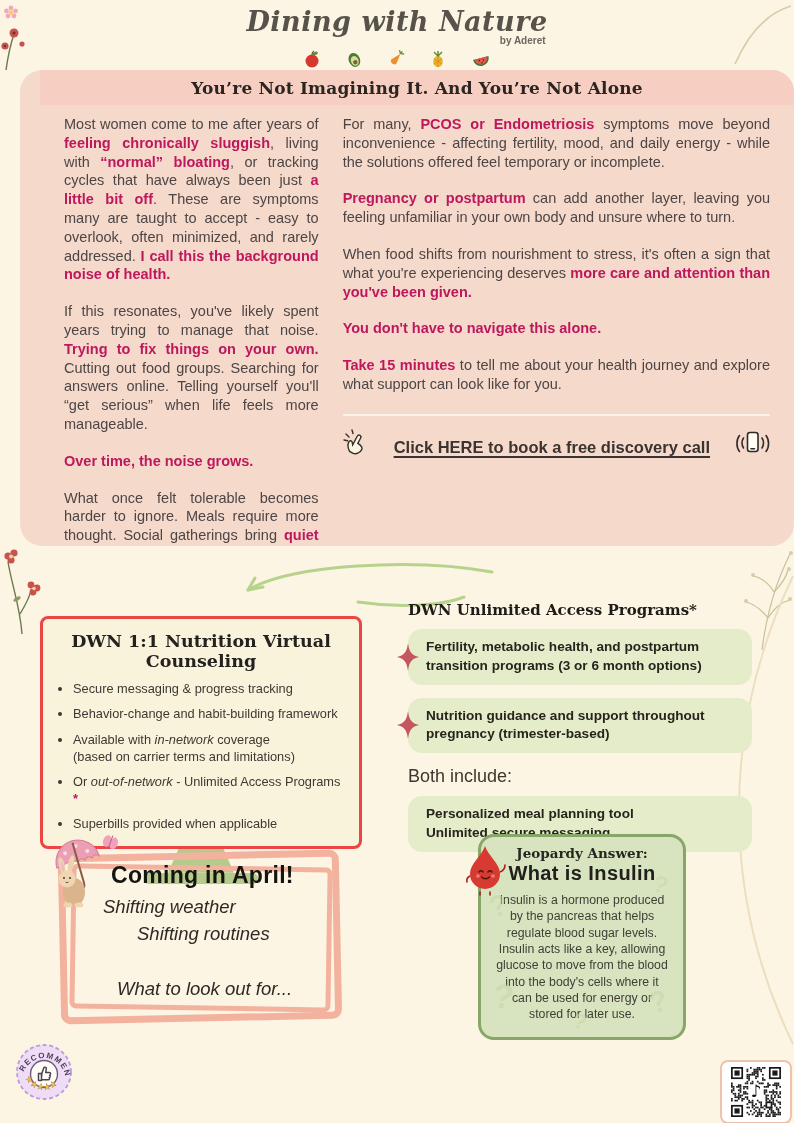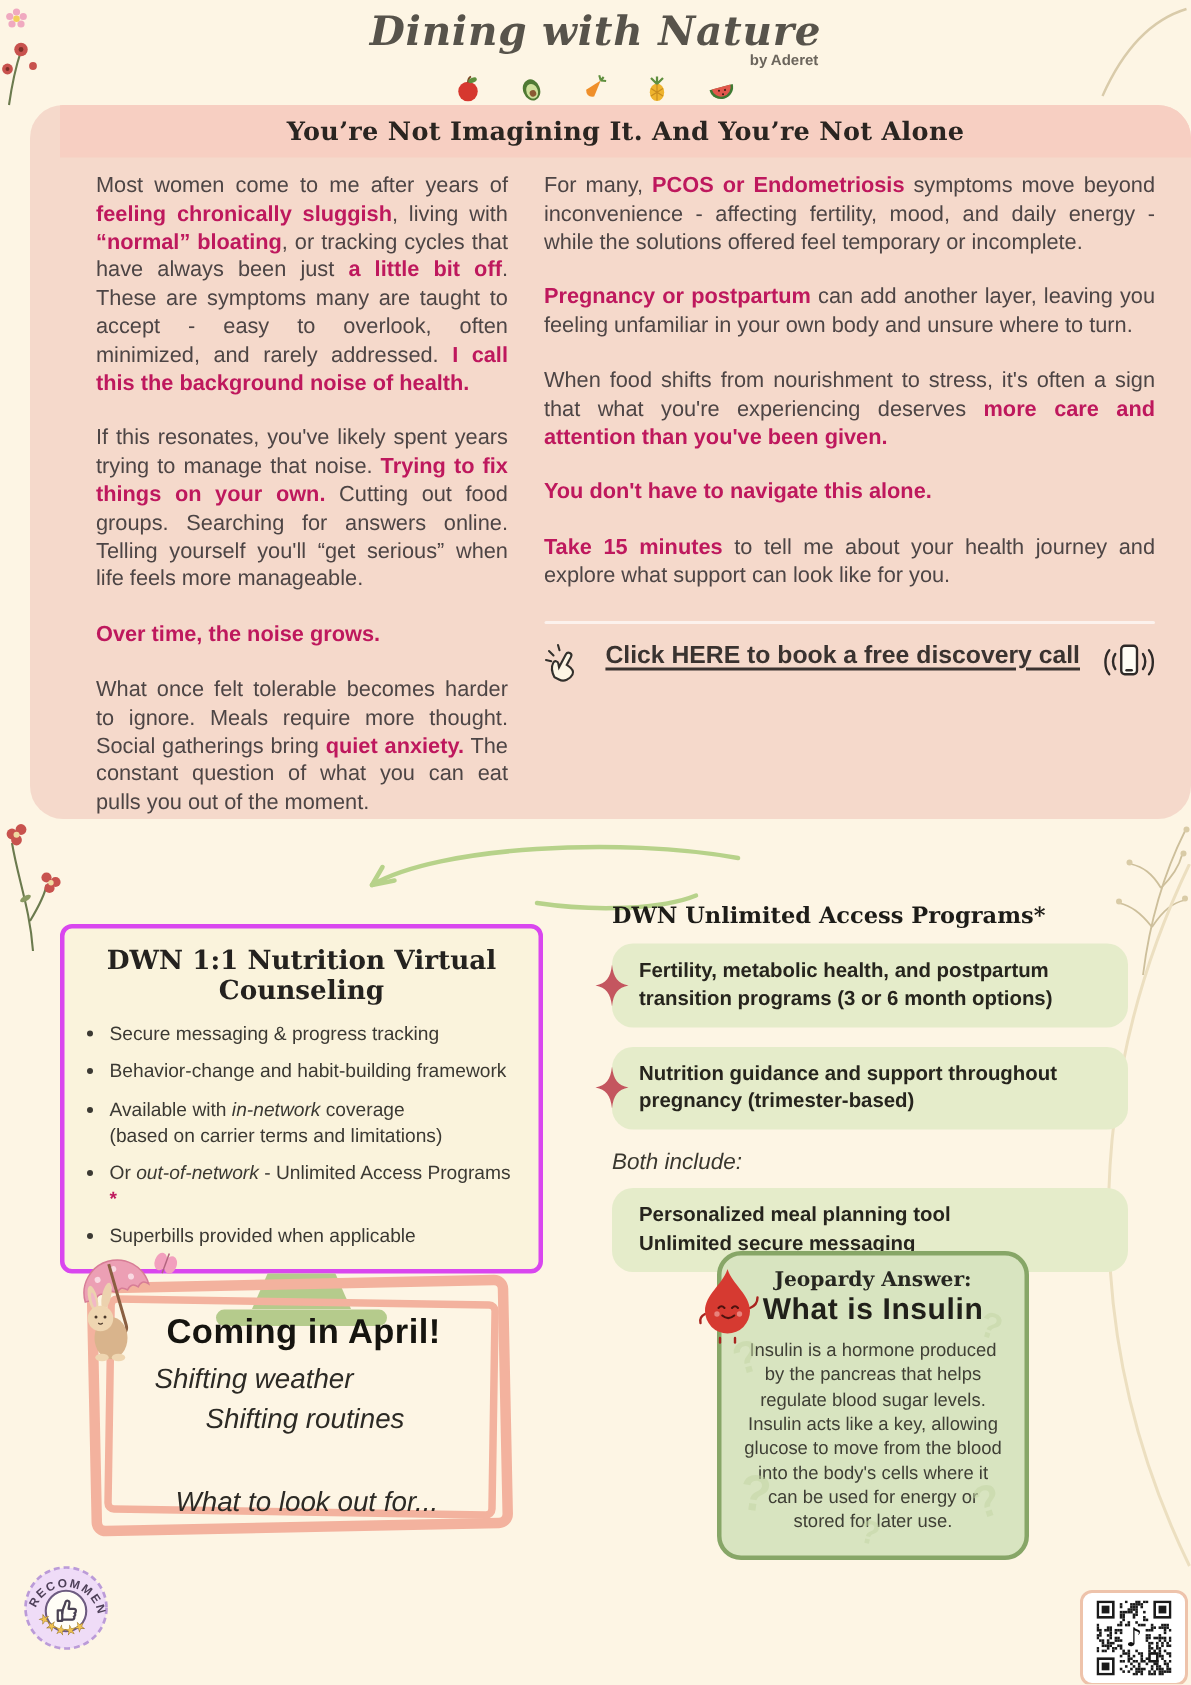--- a/index.html
+++ b/index.html
@@ -20,49 +20,49 @@
   .hero{position:absolute;left:20px;top:70px;width:754px;height:476px;background:#f5d9cb;
         border-radius:22px;overflow:hidden;padding-left:20px;}
   .hero-title{background:#f7cfc2;text-align:center;padding:8px 0 7px;font-size:17px;
               color:#2a2521;letter-spacing:.2px;}
   .hero-cols{display:flex;gap:24px;padding:10px 24px 0;}
   .hcol{flex:1;font-size:14.5px;line-height:18.8px;text-align:justify;color:#4d4545;}
   .hcol p{margin:0 0 18px;}
   .sb{font-weight:700;color:#be185d;}
   .si{font-style:italic;text-align:right;}
   .cta-divider{height:2px;background:rgba(255,255,255,.65);border-radius:2px;margin:20px 0 12px;}
-  .cta-row{display:flex;align-items:flex-start;gap:14px;}
+  .cta-row{display:flex;align-items:flex-end;gap:24px;}
   .cta-label{font-weight:700;font-size:16.5px;color:#3a3330;text-decoration:underline;
              text-decoration-thickness:2px;text-underline-offset:3px;cursor:pointer;white-space:nowrap;}
 
   
   .abs{position:absolute;}
 
   
   .counseling{position:absolute;left:40px;top:616px;width:322px;}
-  .monitor-box{border:3px solid #d946ef;border-radius:8px;background:#faf3dc;padding:10px 12px 4px;box-sizing:border-box;}
+  .monitor-box{border:3px solid #ef4444;border-radius:8px;background:#faf3dc;padding:10px 12px 4px;box-sizing:border-box;}
   .c-title{text-align:center;font-size:17.5px;color:#24221f;margin:2px 0 10px;}
   .c-bullets{margin:0;padding-left:18px;font-size:12.8px;color:#3b3933;}
   .c-bullets li{margin-bottom:8.5px;line-height:1.32;}
   .stand-neck{width:66px;height:24px;background:#b5cb8c;margin:0 auto;
               clip-path:polygon(16% 0,84% 0,100% 100%,0 100%);}
   .stand-base{width:114px;height:11px;background:#b5cb8c;border-radius:6px;margin:0 auto;}
 
   
   .programs{position:absolute;left:408px;top:601px;width:344px;text-align:left;}
   .p-title{font-size:15px;color:#1d1c18;margin-bottom:10px;}
   .pill{position:relative;background:#e5ecca;border-radius:14px;padding:9px 18px;
         font-weight:700;font-size:13.6px;color:#26241d;line-height:1.38;margin-bottom:13px;}
   .sparkle{position:absolute;left:-12px;top:50%;transform:translateY(-50%);}
-  .both{font-style:italic;font-size:15px;color:#3a382f;margin:0 0 9px;}
+  .both{font-size:18px;color:#3a382f;margin:0 0 9px;}
   .pill.last{margin-bottom:0;}
 
   
   .coming{position:absolute;left:55px;top:846px;width:292px;height:188px;}
-  .coming-content{position:relative;padding-top:28px;}
+  .coming-content{position:relative;padding-top:16px;}
   .coming-title{font-size:23px;font-weight:800;color:#15140f;margin-left:56px;letter-spacing:.3px;}
   .coming-line{font-style:italic;font-size:18.5px;color:#2c2a25;}
   .cl0{margin:7px 0 0 48px;} .cl1{margin:5px 0 0 82px;} .cl2{margin:33px 0 0 62px;}
 
   
   .jeopardy{position:absolute;left:478px;top:834px;width:208px;height:206px;background:#d8e4c0;
             border:3px solid #87a667;border-radius:16px;box-sizing:border-box;overflow:hidden;}
   .j-label{text-align:center;font-size:13.5px;color:#262620;margin-top:8px;}
   .j-answer{text-align:center;font-size:20px;font-weight:800;color:#21201a;letter-spacing:.4px;margin-top:1px;}
   .j-body{font-size:12.3px;line-height:1.33;color:#3f3f35;text-align:center;padding:7px 13px 0;}

